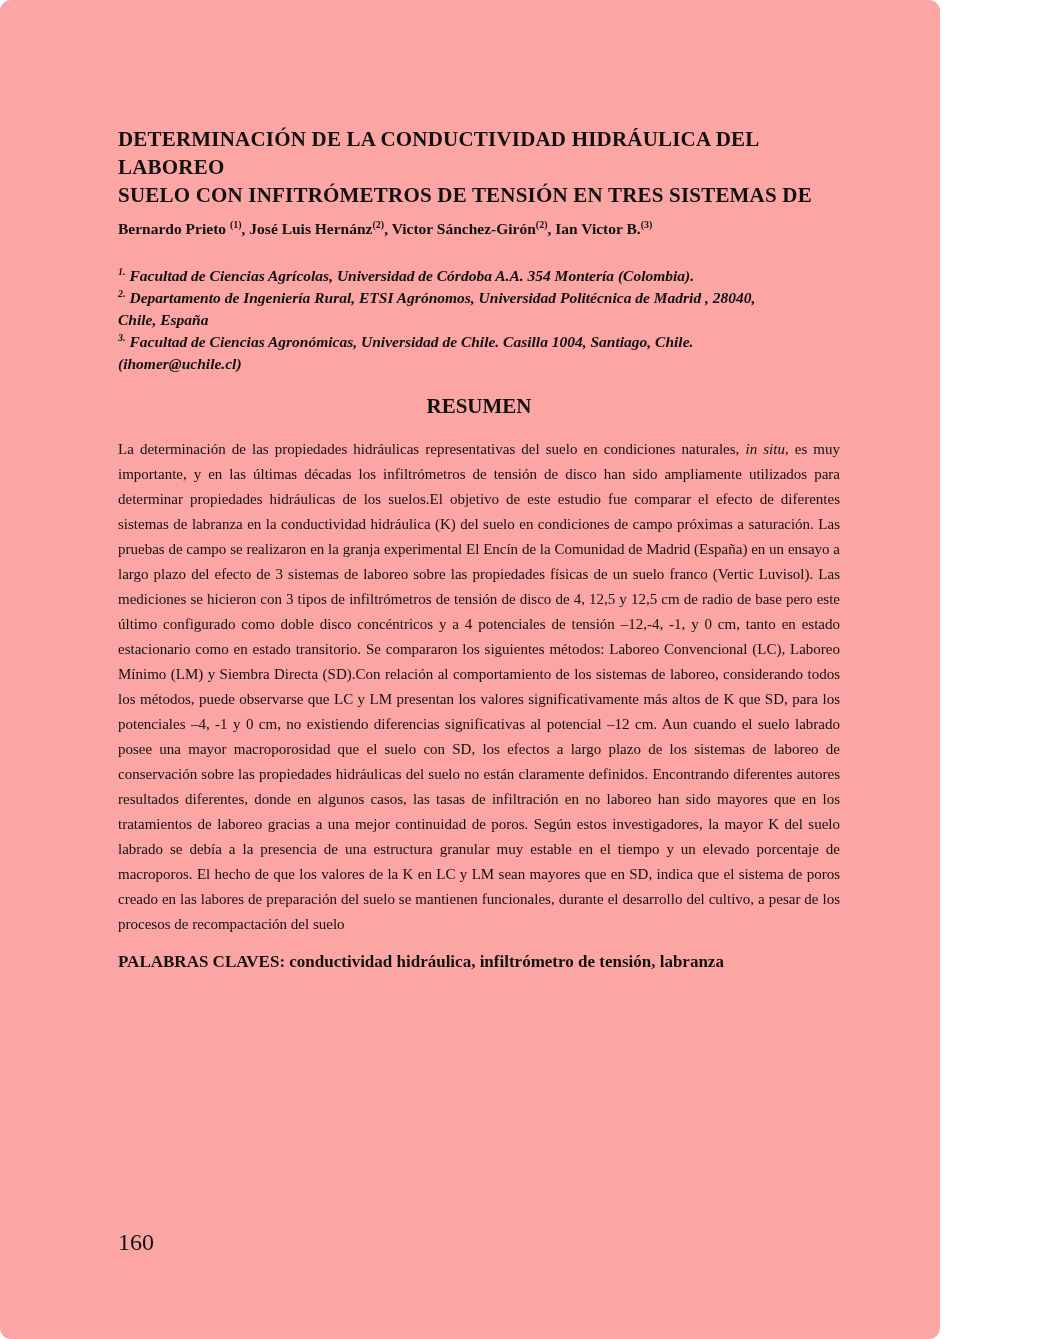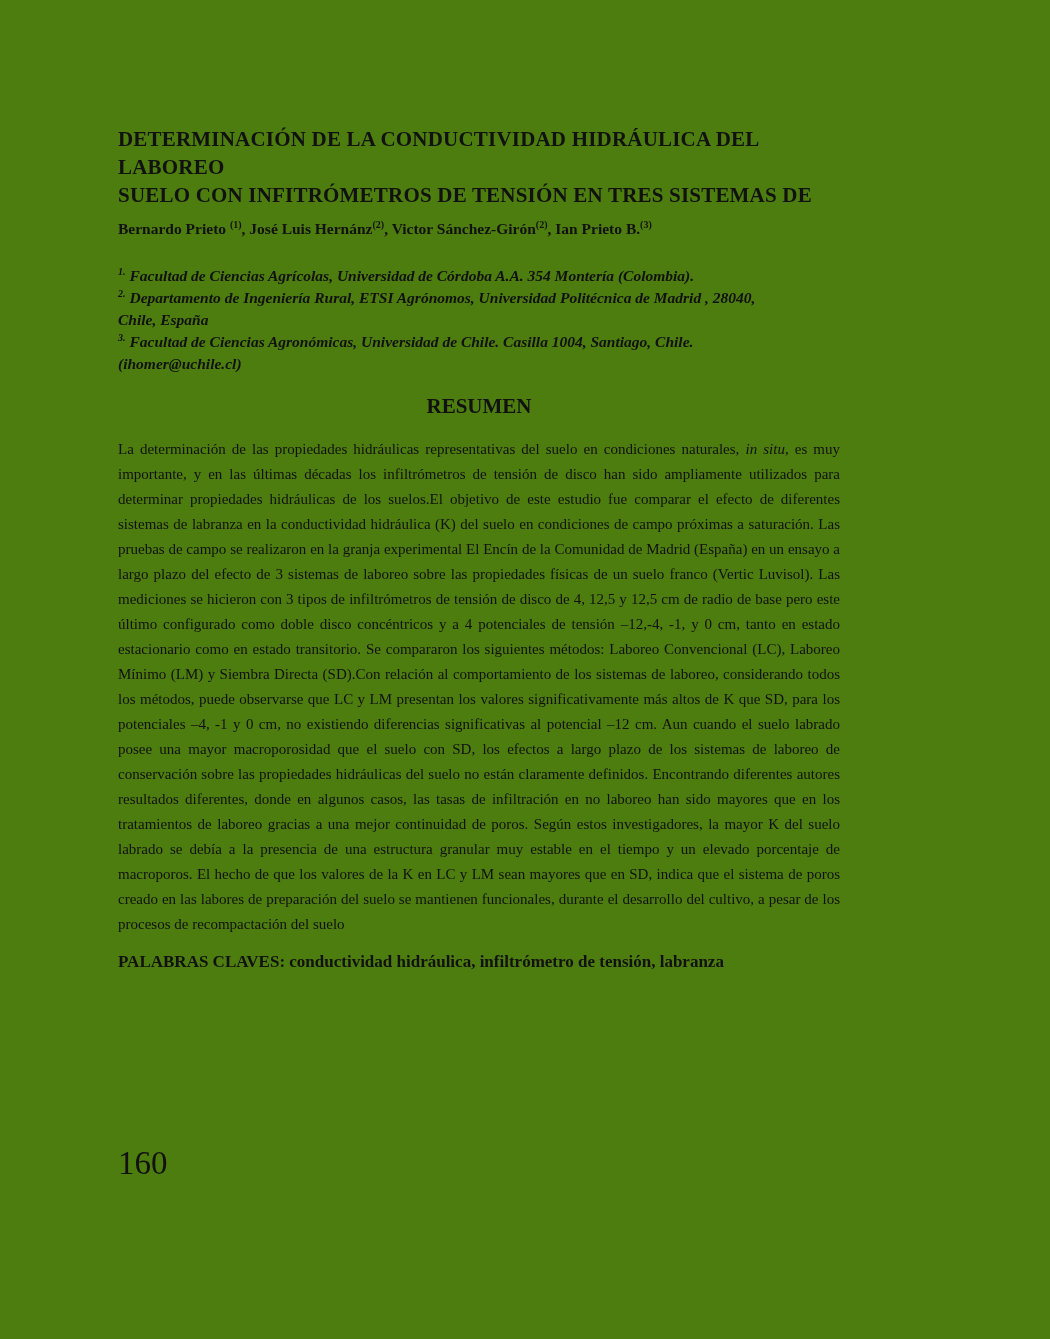--- a/index.html
+++ b/index.html
@@ -2,26 +2,27 @@
 <html><head>
 <meta charset="utf-8">
 <style>
   html, body {
     margin: 0;
     padding: 0;
     background: #ffffff;
   }
   .page {
     position: relative;
-    width: 1050px;
+    width: 940px;
     height: 1339px;
-    background: #4d7c0f;
+    background: #fca5a5;
     color: #111111;
     font-family: "Liberation Serif", "DejaVu Serif", serif;
     overflow: hidden;
+    border-radius: 11px;
   }
   .content {
     position: absolute;
     left: 118px;
     top: 125px;
     width: 722px;
   }
   .title-block {
     font-weight: bold;
     font-size: 21px;
@@ -70,40 +71,40 @@
   }
   .keywords-line {
     margin-top: 14px;
     font-weight: bold;
     font-size: 17px;
     line-height: 21px;
   }
   .page-number {
     position: absolute;
     left: 118px;
-    top: 1148px;
-    font-size: 33px;
+    top: 1227px;
+    font-size: 24px;
     line-height: 30px;
     text-align: center;
   }
 </style>
 </head>
 <body>
 
 <div class="page">
   <div class="content">
 
     <div class="title-block">
       <div>DETERMINACIÓN DE LA CONDUCTIVIDAD HIDRÁULICA DEL</div>
       <div>LABOREO</div>
       <div>SUELO CON INFITRÓMETROS DE TENSIÓN EN TRES SISTEMAS DE</div>
     </div>
 
     <div class="authors-line">
-      <span>Bernardo Prieto </span><sup>(1)</sup><span>, José Luis Hernánz</span><sup>(2)</sup><span>, Victor Sánchez-Girón</span><sup>(2)</sup><span>, Ian Prieto B.</span><sup>(3)</sup>
+      <span>Bernardo Prieto </span><sup>(1)</sup><span>, José Luis Hernánz</span><sup>(2)</sup><span>, Victor Sánchez-Girón</span><sup>(2)</sup><span>, Ian Victor B.</span><sup>(3)</sup>
     </div>
 
     <div class="affiliations">
       <div><sup>1.</sup><span>Facultad de Ciencias Agrícolas, Universidad de Córdoba A.A. 354 Montería (Colombia).</span></div>
       <div><sup>2.</sup><span>Departamento de Ingeniería Rural, ETSI Agrónomos, Universidad Politécnica de Madrid , 28040,</span></div>
       <div>Chile, España</div>
       <div><sup>3.</sup><span>Facultad de Ciencias Agronómicas, Universidad de Chile.  Casilla 1004, Santiago, Chile.</span></div>
       <div>(ihomer@uchile.cl)</div>
     </div>
 

